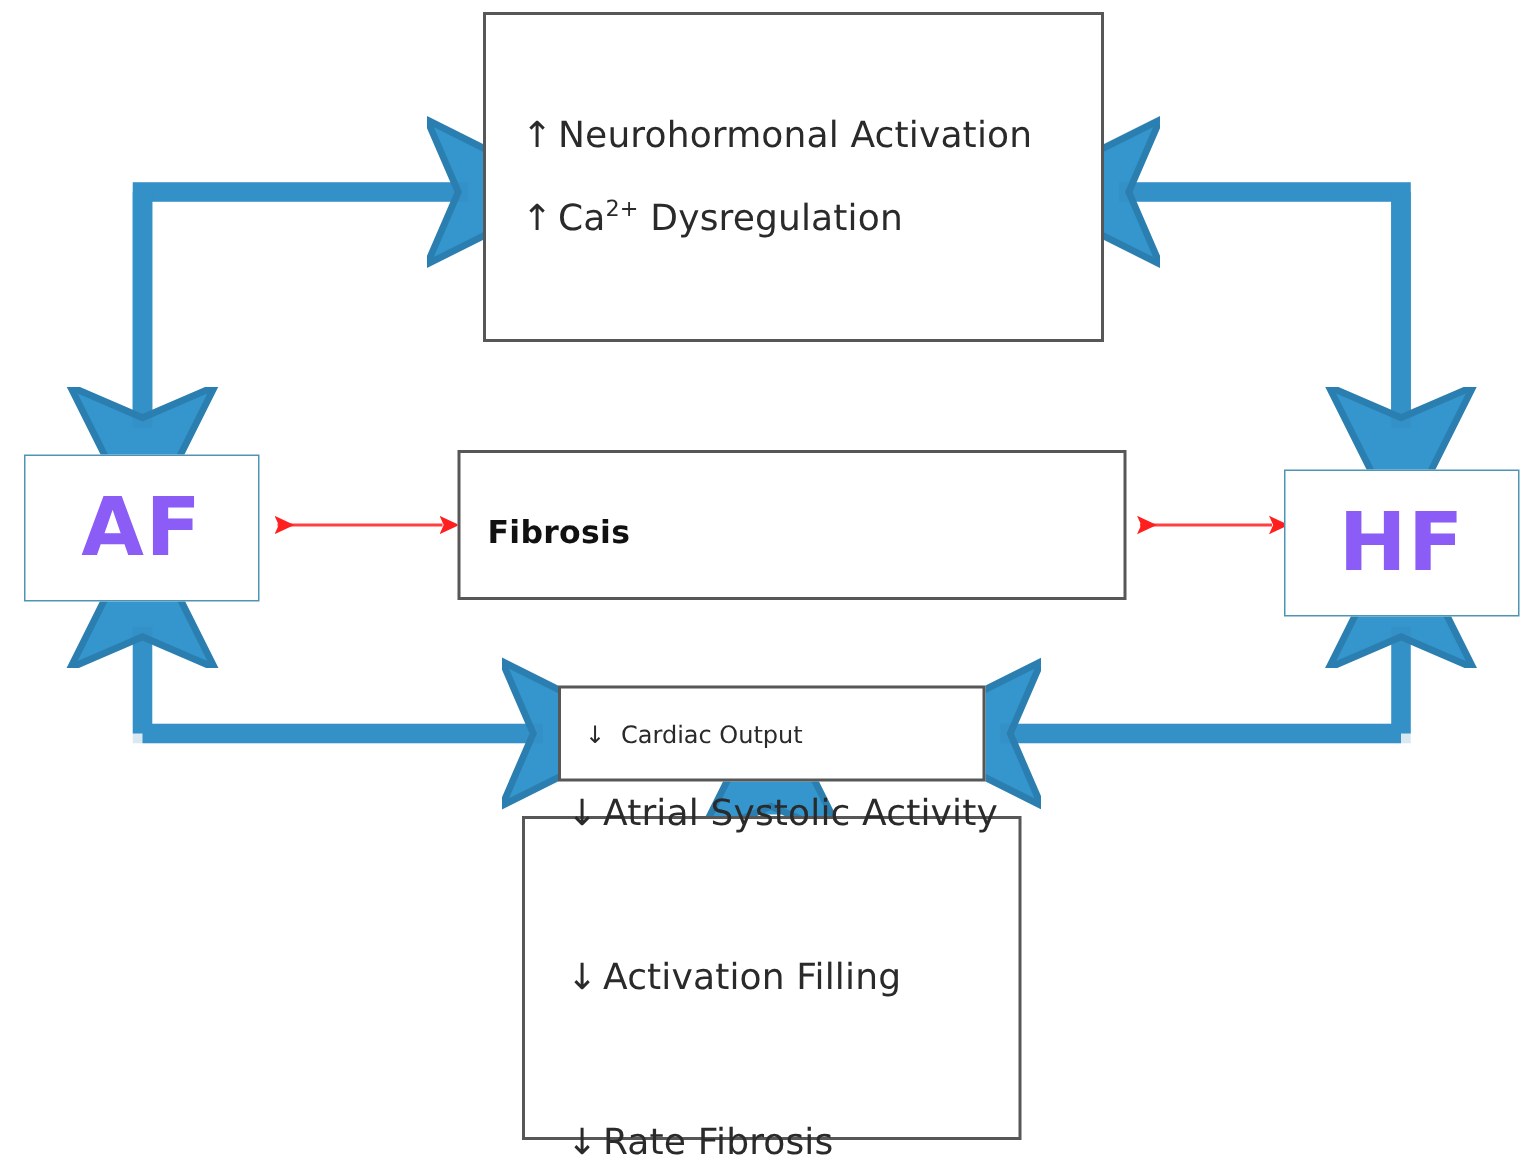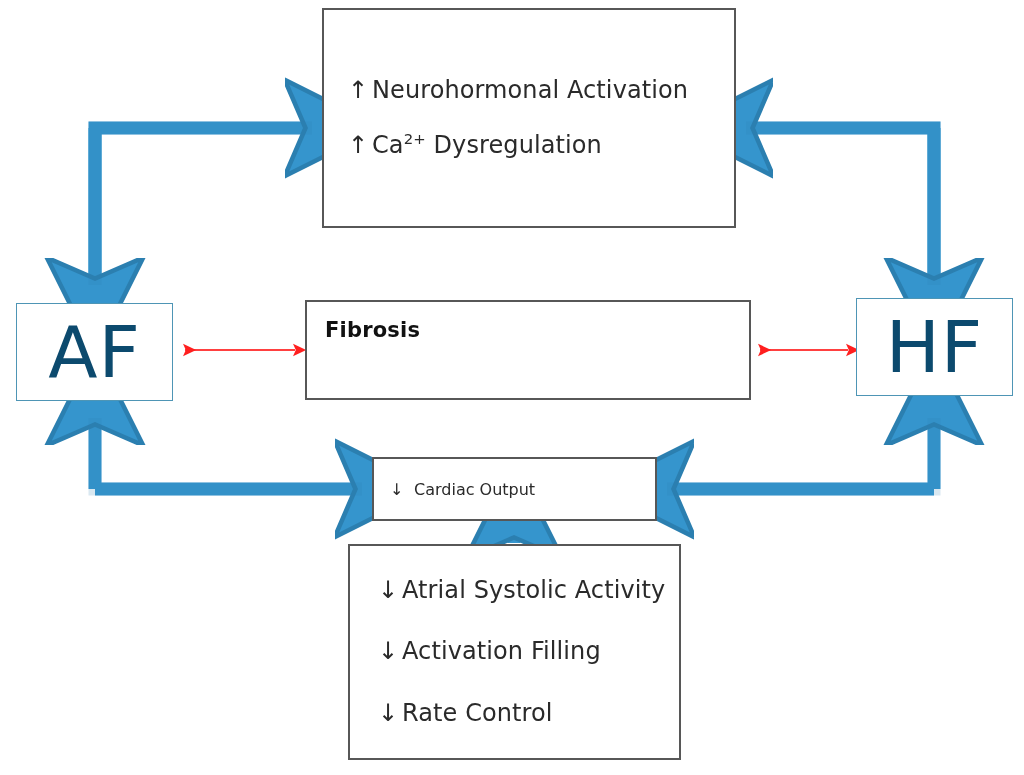--- a/index.html
+++ b/index.html
@@ -34,43 +34,43 @@
     white-space:nowrap;
     font-weight:400;
     letter-spacing:.1px;
   }
   .list-box .row .gly{ display:inline-block; min-width:24px; }
   .list-box .row sup{ font-size:.62em; vertical-align:super; }
 
   #top-box{ left:322px; top:8px; width:414px; height:220px; padding:14px 0 14px 24px; }
   #top-box .row{ margin:13px 0; }
 
-  #bottom-box{ left:348px; top:544px; width:333px; height:216px; padding:10px 0 10px 28px; }
+  #bottom-box{ left:348px; top:544px; width:333px; height:216px; padding:10px 0 10px 28px;gap:48px; }
   #bottom-box .row{ margin:17px 0; }
 
   
   .acronym-box{
     align-items:center;justify-content:center;
     flex-direction:row;
   }
   .acronym-box span{
-    font-size:72px;
-    font-weight:normal;
-    color:#0c4a6e;
+    font-size:54px;
+    font-weight:bold;
+    color:#8b5cf6;
     letter-spacing:1px;
     line-height:1;
   }
   #af-box{ left:16px; top:303px; width:157px; height:98px; }
-  #hf-box{ left:856px; top:298px; width:157px; height:98px; }
+  #hf-box{ left:856px; top:313px; width:157px; height:98px; }
 
   
   #center-box{
     left:305px; top:300px; width:446px; height:100px;
     padding:16px 0 6px 18px;
-    justify-content:space-between;
+    justify-content:center;
     gap:46px;
   }
   #center-box .row{
     font-size:21px;
     font-weight:bold;
     color:#111111;
     white-space:nowrap;
     letter-spacing:.2px;
   }
 
@@ -173,17 +173,17 @@
   </div>
 
   <div class="box box-dark list-box" id="bottom-box">
     <div class="row">
       <span class="gly">↓</span><span>Atrial Systolic Activity</span>
     </div>
     <div class="row">
       <span class="gly">↓</span><span>Activation Filling</span>
     </div>
     <div class="row">
-      <span class="gly">↓</span><span>Rate Control</span>
+      <span class="gly">↓</span><span>Rate Fibrosis</span>
     </div>
   </div>
 
 </div>
 
 </body></html>

